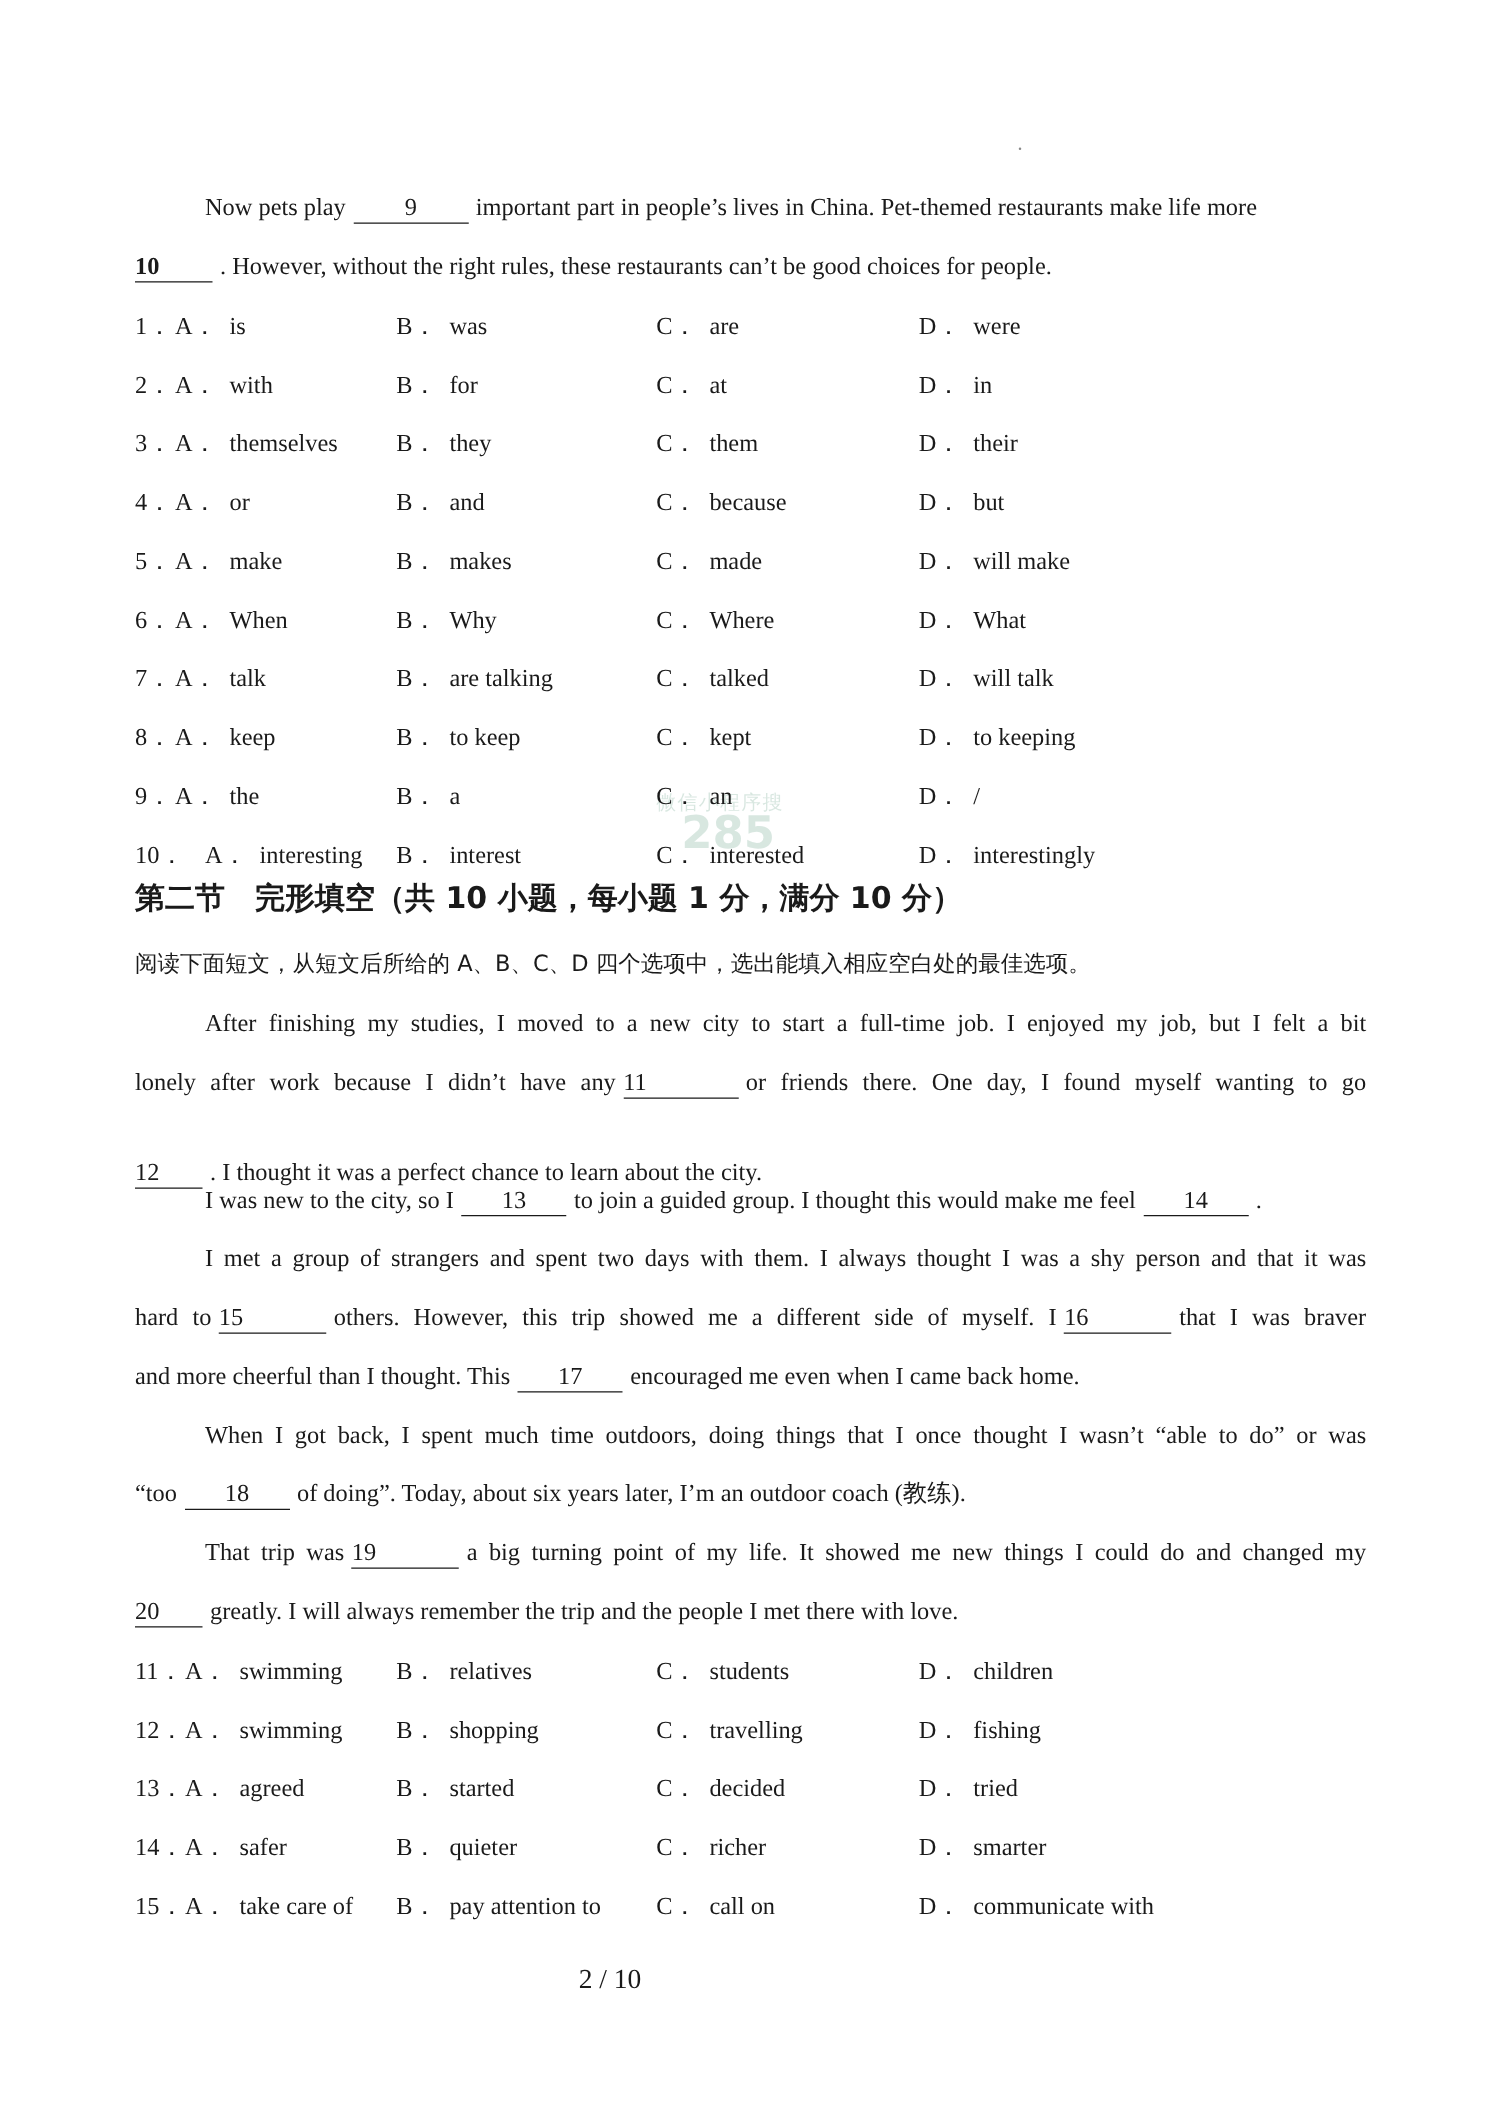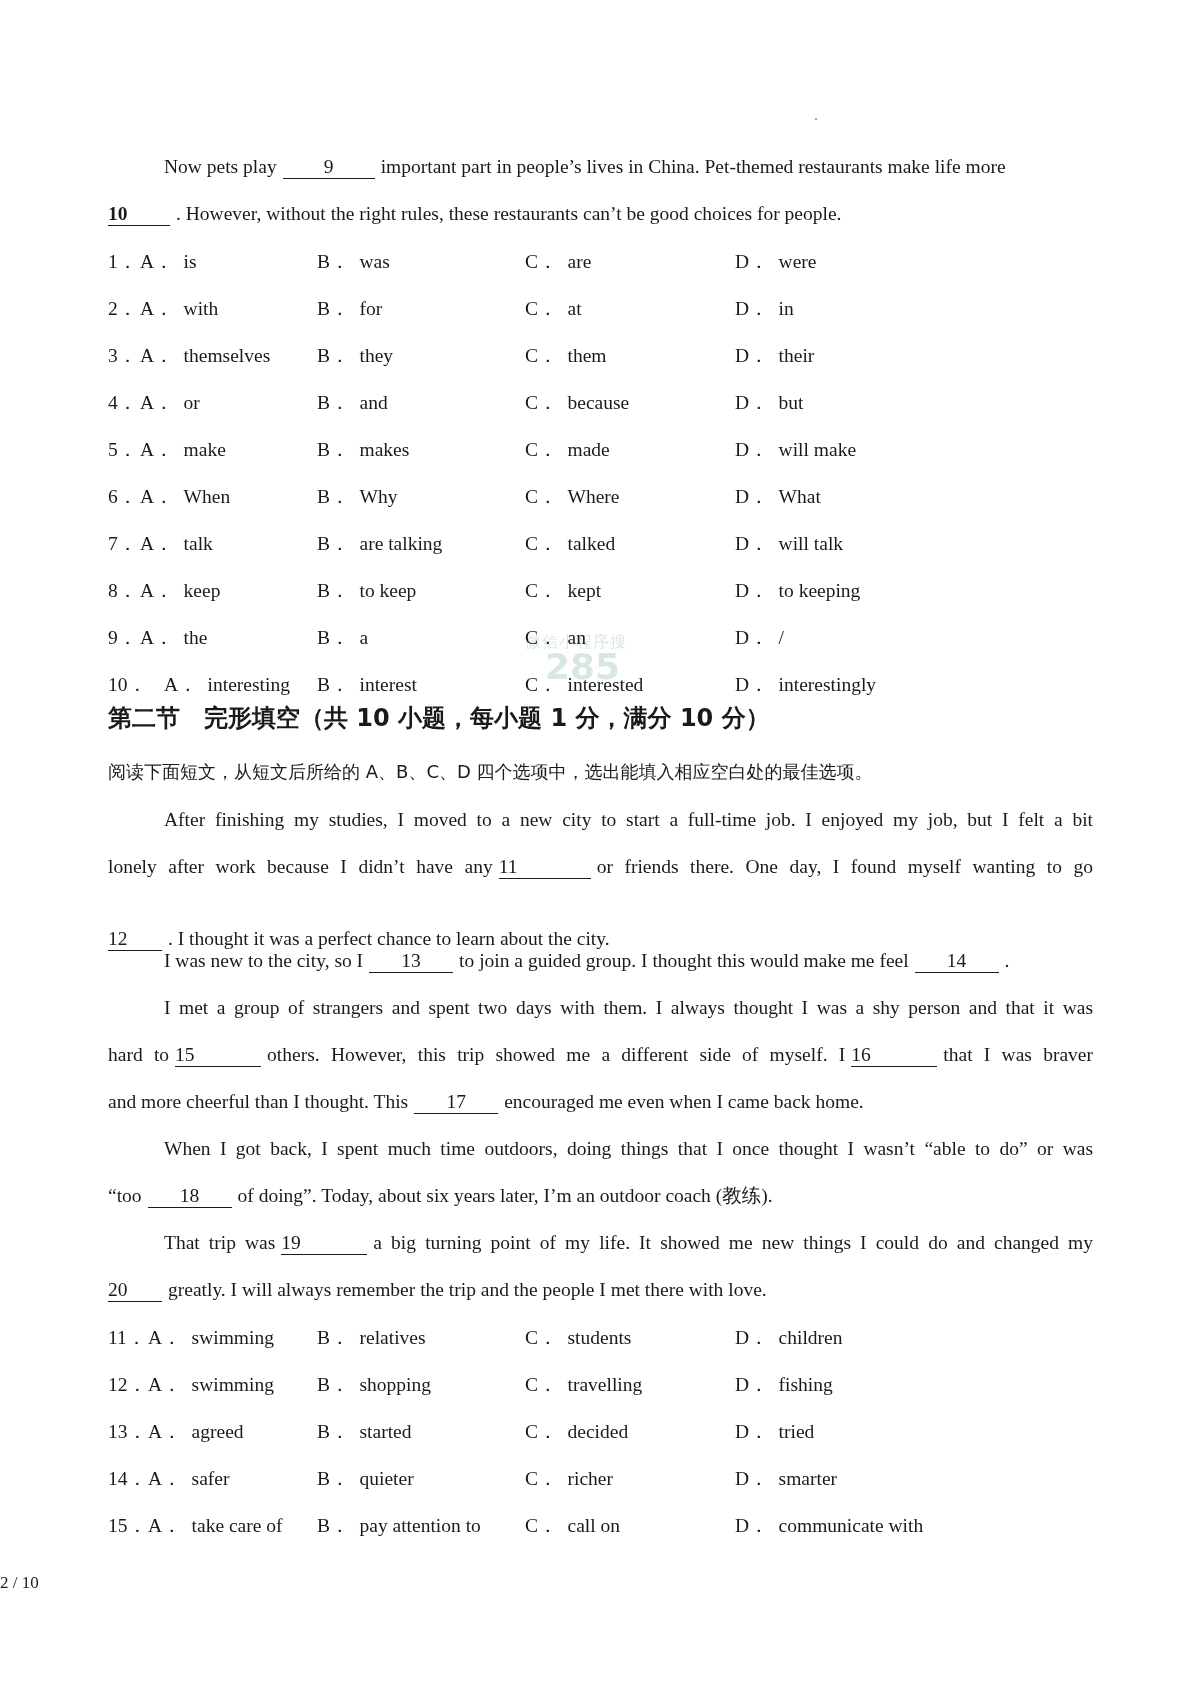--- a/index.html
+++ b/index.html
@@ -18,21 +18,21 @@
   .opt-row { position: absolute; left: 108px; width: 960px; height: 26px; line-height: 26px; white-space: nowrap; }
   .opt-row span { position: absolute; top: 0; }
   .num { left: 0; }
   .optA { left: 32px; }
   .optB { left: 209px; }
   .optC { left: 417px; }
   .optD { left: 627px; }
   .letter { display: inline-block; margin-right: 10px; }
   .section-title { position: absolute; left: 108px; top: 705px; font-family: "DejaVu Sans", sans-serif; font-weight: bold; font-size: 24px; line-height: 26px; white-space: nowrap; }
   .instructions { position: absolute; left: 108px; top: 759px; font-family: "DejaVu Sans", sans-serif; font-size: 18px; line-height: 26px; white-space: nowrap; }
-  .page-num { position: absolute; left: 0; width: 976px; top: 1572px; font-size: 17px; line-height: 22px; }
+  .page-num { position: absolute; left: 0; width: 976px; top: 1572px; text-align: center; font-size: 22px; line-height: 22px; }
   .watermark { position: absolute; left: 495px; top: 632px; width: 210px; height: 110px; opacity: 0.18; pointer-events: none; }
   .wm-text { position: absolute; left: 30px; top: 0; font-family: "DejaVu Sans", sans-serif; font-size: 16px; color: #2e7d5b; letter-spacing: 1px; white-space: nowrap; }
   .wm-num { position: absolute; left: 50px; top: 14px; font-family: "DejaVu Sans", sans-serif; font-size: 36px; font-weight: bold; color: #2e7d5b; }
 </style>
 </head>
 <body>
 
 <div class="page">
   <div class="dot"></div>
 

